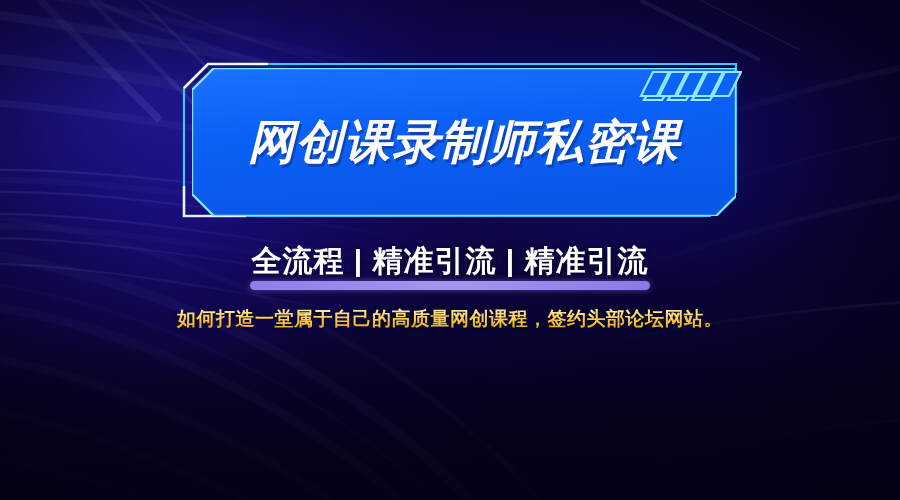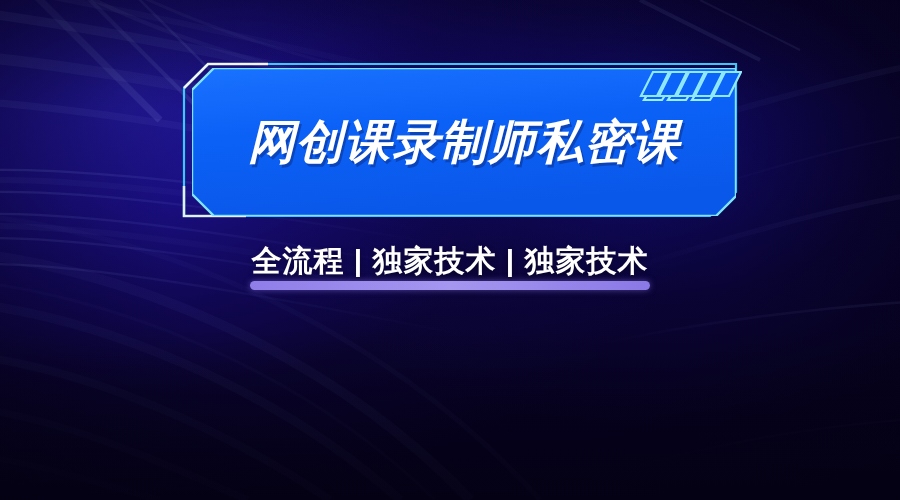--- a/index.html
+++ b/index.html
@@ -246,17 +246,18 @@
         <polygon points="34,6 50,6 38,30 22,30"></polygon>
         <polygon points="52,6 68,6 56,30 40,30"></polygon>
         <polygon points="70,6 86,6 74,30 58,30"></polygon>
         <polygon points="88,6 104,6 92,30 76,30"></polygon>
       </g>
     </svg>
 
     <div class="banner-text">网创课录制师私密课</div>
   </div>
 
-  <div class="subtitle">全流程 | 独家技术 | 独家技术</div>
+  <div class="subtitle">全流程 | 精准引流 | 精准引流</div>
   <div class="subtitle-bar"></div>
 
+  <div class="gold-line gold-1">如何打造一堂属于自己的高质量网创课程，签约头部论坛网站。</div>
 
 </div>
 
 </body></html>

